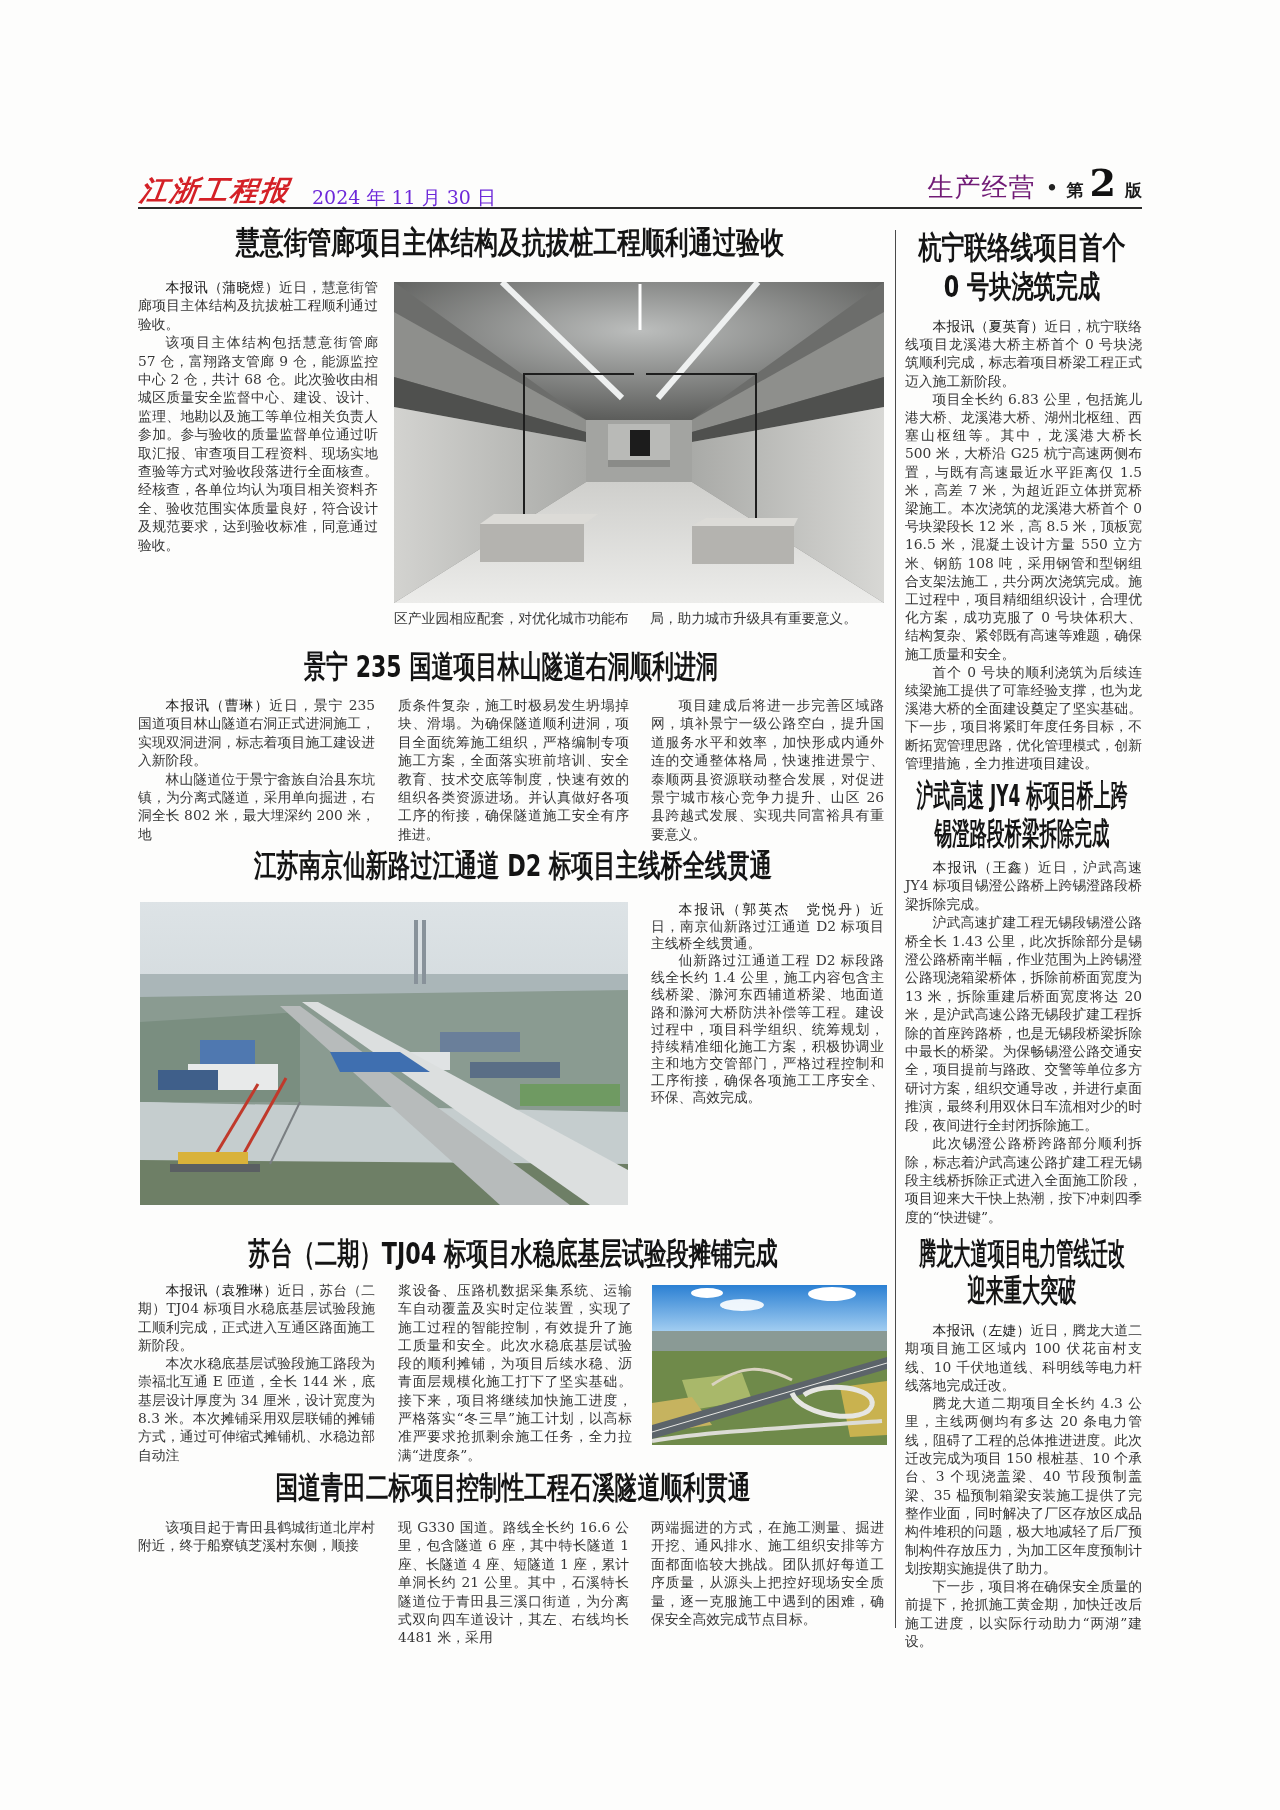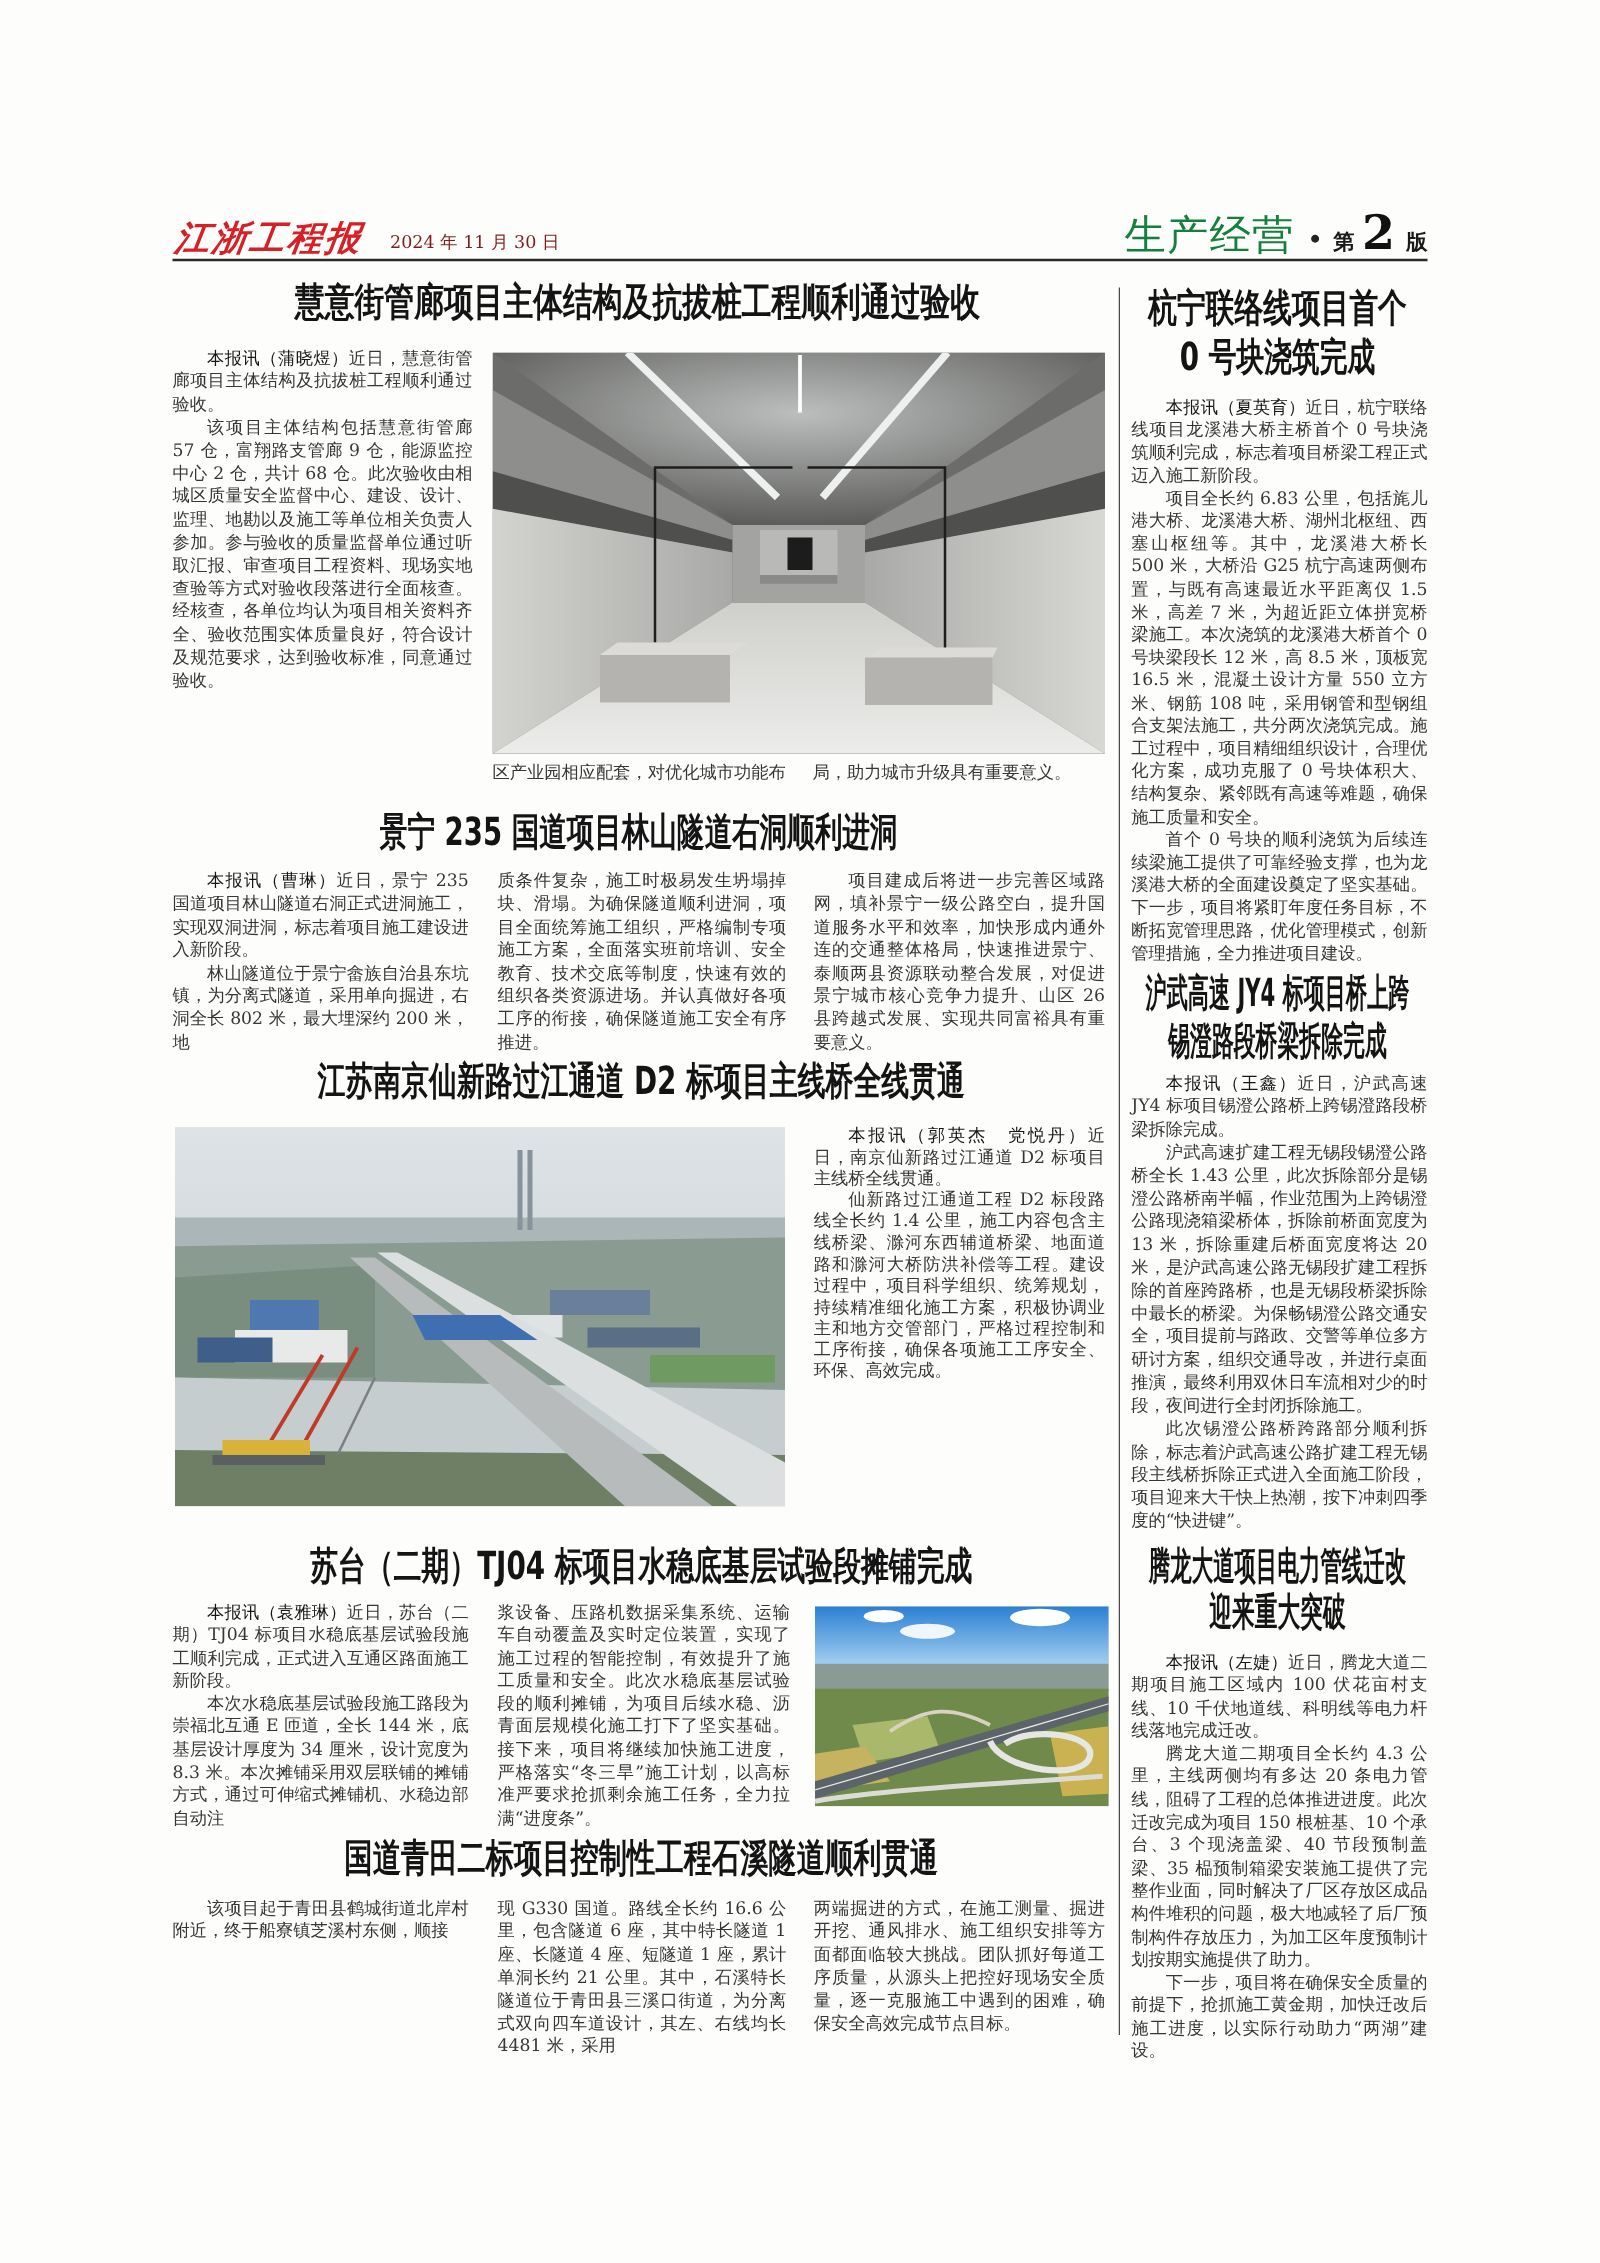--- a/index.html
+++ b/index.html
@@ -1,22 +1,22 @@
 <!DOCTYPE html>
 <html><head>
 <meta charset="utf-8">
 <style>
   *{margin:0;padding:0;box-sizing:border-box}
   html,body{width:1280px;height:1810px;background:#fdfdfc;overflow:hidden}
   body{position:relative;font-family:"DejaVu Serif","Liberation Serif",serif;color:#333}
   
   .masthead{position:absolute;left:140px;top:172px;font-family:"DejaVu Serif","Liberation Serif",serif;font-style:italic;font-weight:700;font-size:28px;letter-spacing:2px;color:#d42026;transform:skewX(-8deg);white-space:nowrap}
-  .date{position:absolute;left:312px;top:185px;font-size:14px;color:#7f1d1d;white-space:nowrap}
+  .date{position:absolute;left:312px;top:185px;font-size:19px;color:#6d28d9;white-space:nowrap}
   .section{position:absolute;right:138px;top:166px;display:flex;align-items:baseline;white-space:nowrap}
-  .section .sec-name{font-family:"DejaVu Sans","Liberation Sans",sans-serif;font-size:33px;color:#15803d;font-weight:400;letter-spacing:1px}
+  .section .sec-name{font-family:"DejaVu Sans","Liberation Sans",sans-serif;font-size:26px;color:#701a75;font-weight:400;letter-spacing:1px}
   .section .sec-dot{font-size:22px;color:#222;margin:0 8px 0 10px}
   .section .sec-pre,.section .sec-suf{font-family:"DejaVu Sans","Liberation Sans",sans-serif;font-size:17px;font-weight:700;color:#1a1a1a}
   .section .sec-num{font-family:"DejaVu Serif","Liberation Serif",serif;font-size:38px;font-weight:700;color:#111;margin:0 9px 0 6px;line-height:34px}
   .rule{position:absolute;left:138px;top:207px;width:1004px;height:2px;background:#2a2a2a}
   .vsep{position:absolute;left:895px;top:230px;width:1px;height:1398px;background:#4a4a4a}
   
   .headline{position:absolute;white-space:nowrap;font-family:"DejaVu Sans","Liberation Sans",sans-serif;font-weight:700;font-size:31px;line-height:34px;color:#141414;transform:translateX(-50%);transform-origin:center center}
   
   .col{position:absolute;font-size:13.8px;text-align:justify;color:#363636;line-height:18.4px}
   .col p{text-indent:2em}

